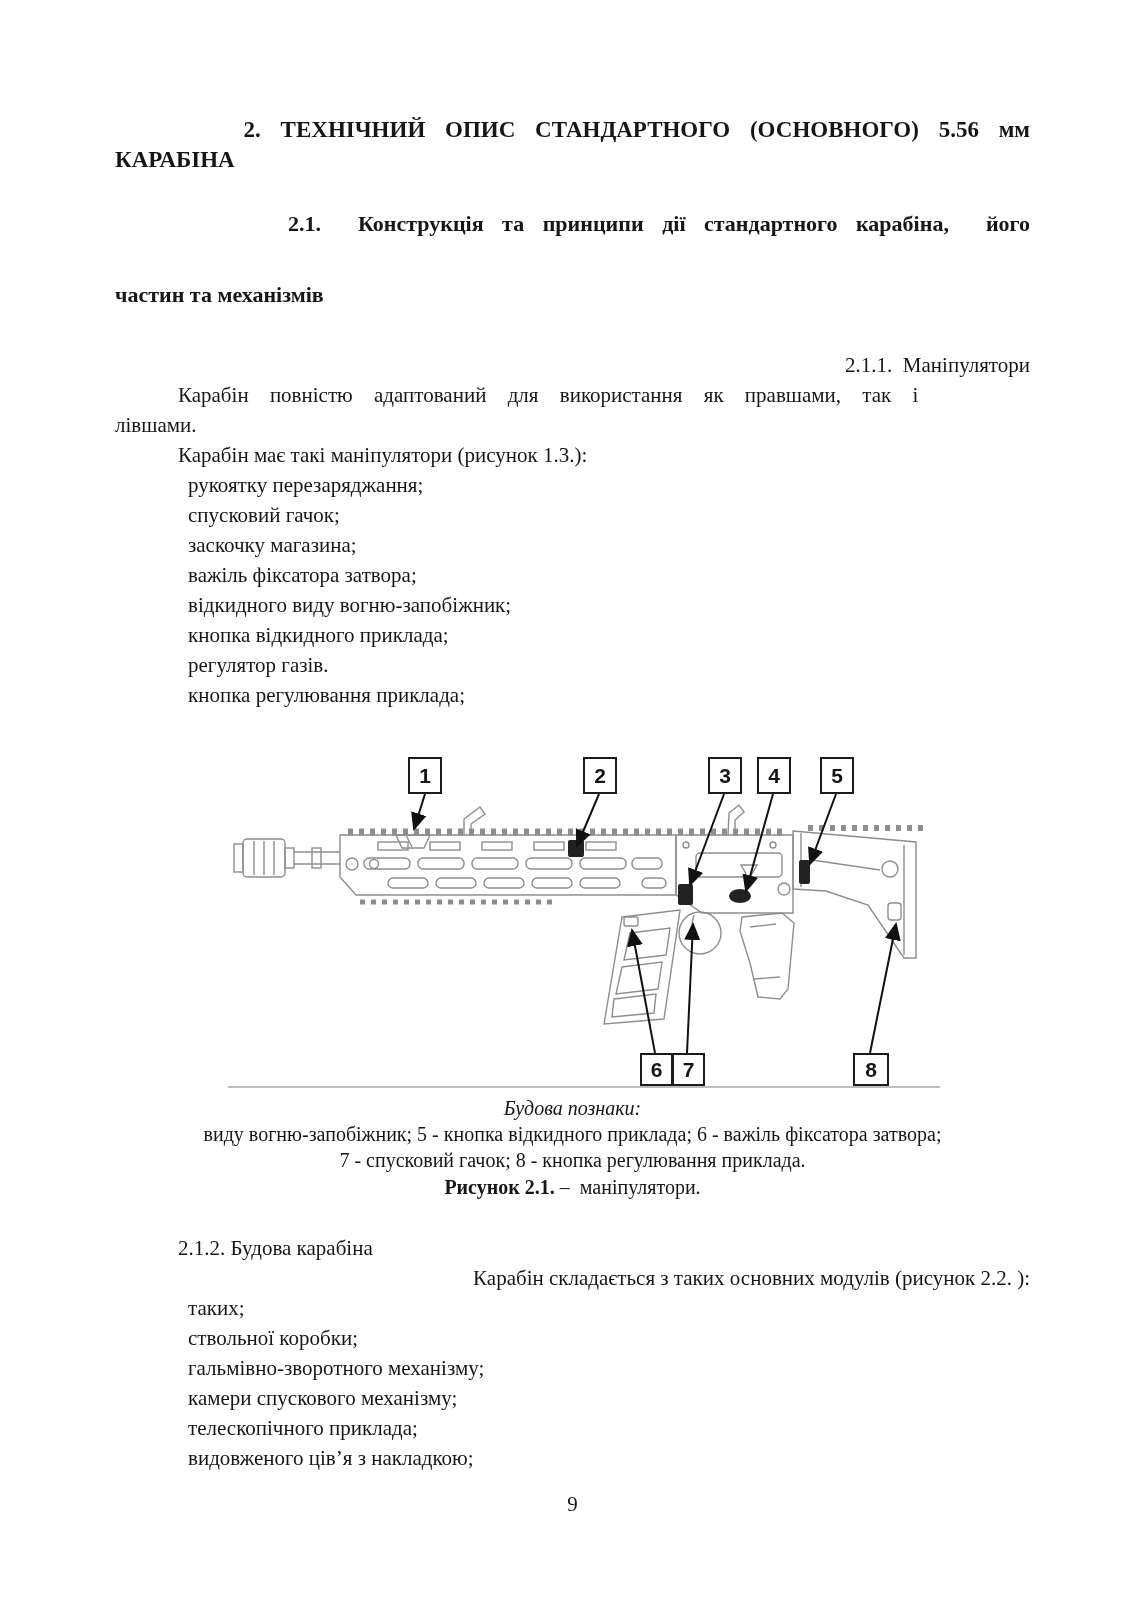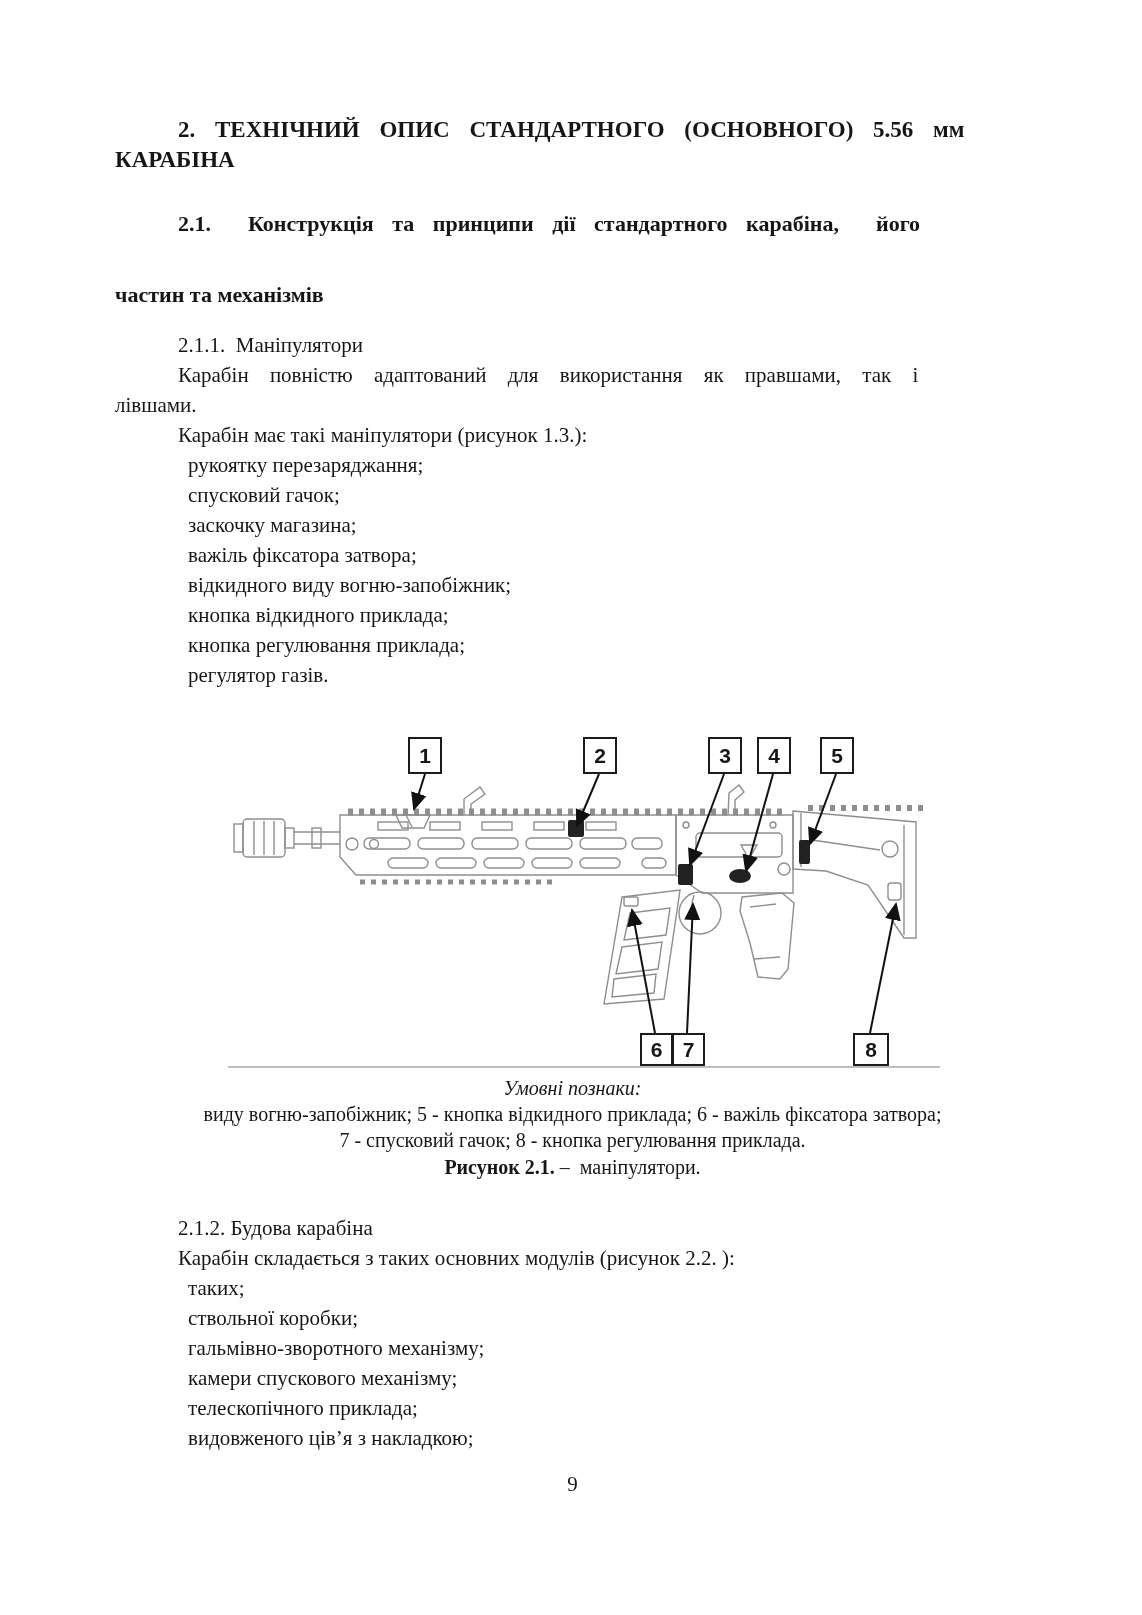--- a/index.html
+++ b/index.html
@@ -2,35 +2,35 @@
 <html><head>
 <meta charset="utf-8">
 <style>
   html,body{margin:0;padding:0;background:#e8e8e8;}
   .page{
     width:1142px;height:1615px;position:relative;background:#ffffff;
     font-family:"Liberation Serif", serif;color:#161616;overflow:hidden;
     margin:0 auto;
   }
   .content{padding:115px 112px 0 115px;}
-  .pre{white-space:pre-wrap;}
+  .pre{white-space:pre-wrap;text-align:right;}
 
   
   .doc-title{font-weight:bold;font-size:23px;line-height:30px;}
   .doc-title .l1{display:block;text-indent:63px;word-spacing:14px;}
   .doc-title .l2{display:block;}
 
   
   .s21{font-weight:bold;font-size:22px;line-height:30px;margin-top:34px;}
   .s21 .l1{display:block;text-indent:63px;word-spacing:13px;}
   .s21 .l2{display:block;margin-top:41px;}
 
   .body-line{font-size:21px;line-height:30px;}
   .indent{text-indent:63px;}
-  .h-sub{font-size:21px;line-height:30px;text-indent:63px;margin-top:20px;}
+  .h-sub{font-size:21px;line-height:30px;text-indent:63px;margin-top:40px;}
   .p-just .l1{display:block;text-indent:63px;word-spacing:16px;}
   .p-just .l2{display:block;}
   .list .li{font-size:21px;line-height:30px;padding-left:73px;}
 
   
   .figure{position:relative;width:712px;height:362px;margin:17px 0 0 113px;}
   .figure svg{position:absolute;left:0;top:0;}
   .callout{
     position:absolute;box-sizing:border-box;background:#fff;
     border:2px solid #1b1b1b;text-align:center;
@@ -73,22 +73,22 @@
 
     <div class="body-line indent">Карабін має такі маніпулятори (рисунок 1.3.):</div>
 
     <div class="list">
       <div class="li">рукоятку перезаряджання;</div>
       <div class="li">спусковий гачок;</div>
       <div class="li">заскочку магазина;</div>
       <div class="li">важіль фіксатора затвора;</div>
       <div class="li">відкидного виду вогню-запобіжник;</div>
       <div class="li">кнопка відкидного приклада;</div>
+      <div class="li">регулятор газів.</div>
       <div class="li">кнопка регулювання приклада;</div>
-      <div class="li">регулятор газів.</div>
     </div>
 
     <div class="figure">
       <svg width="712" height="362" viewBox="0 0 712 362">
         <defs>
           <marker id="ah" markerWidth="11" markerHeight="9" refX="8" refY="4" orient="auto">
             <path d="M0,0 L9,4 L0,8 Z" fill="#111"></path>
           </marker>
         </defs>
 
@@ -193,21 +193,21 @@
       <div class="callout co-top" style="left:180px;">1</div>
       <div class="callout co-top" style="left:355px;">2</div>
       <div class="callout co-top" style="left:480px;">3</div>
       <div class="callout co-top" style="left:529px;">4</div>
       <div class="callout co-top" style="left:592px;">5</div>
       <div class="callout co-bot" style="left:412px;">6</div>
       <div class="callout co-bot" style="left:444px;">7</div>
       <div class="callout co-bot co-8" style="left:625px;">8</div>
     </div>
 
-    <div class="legend-title">Умовні познаки:</div>
+    <div class="legend-title">Будова познаки:</div>
     <div class="legend-line">виду вогню-запобіжник; 5 - кнопка відкидного приклада; 6 - важіль фіксатора затвора;</div>
     <div class="legend-line">7 - спусковий гачок; 8 - кнопка регулювання приклада.</div>
 
     <div class="caption">
       <span class="b">Рисунок 2.1.</span><span class="pre"> –  маніпулятори.</span>
     </div>
 
     <div class="s212-head">2.1.2. Будова карабіна</div>
     <div class="body-line indent pre">Карабін складається з таких основних модулів (рисунок 2.2. ):</div>
 

